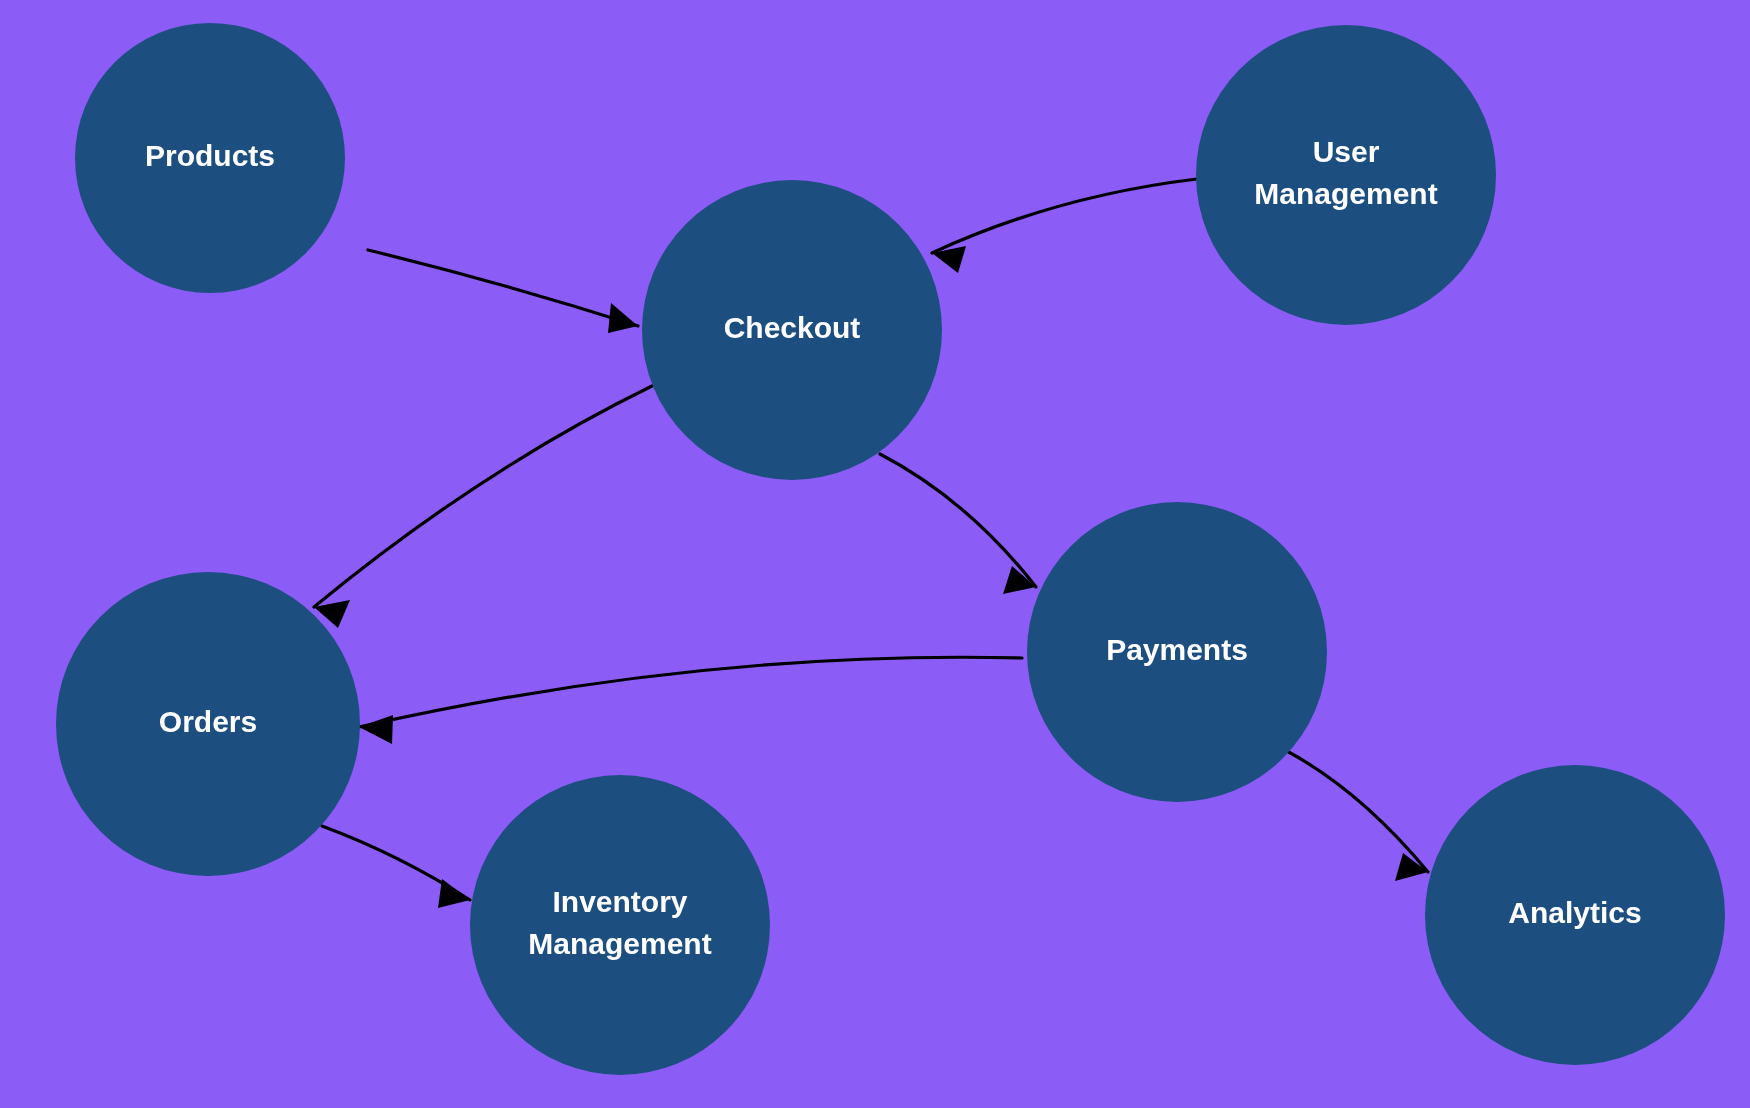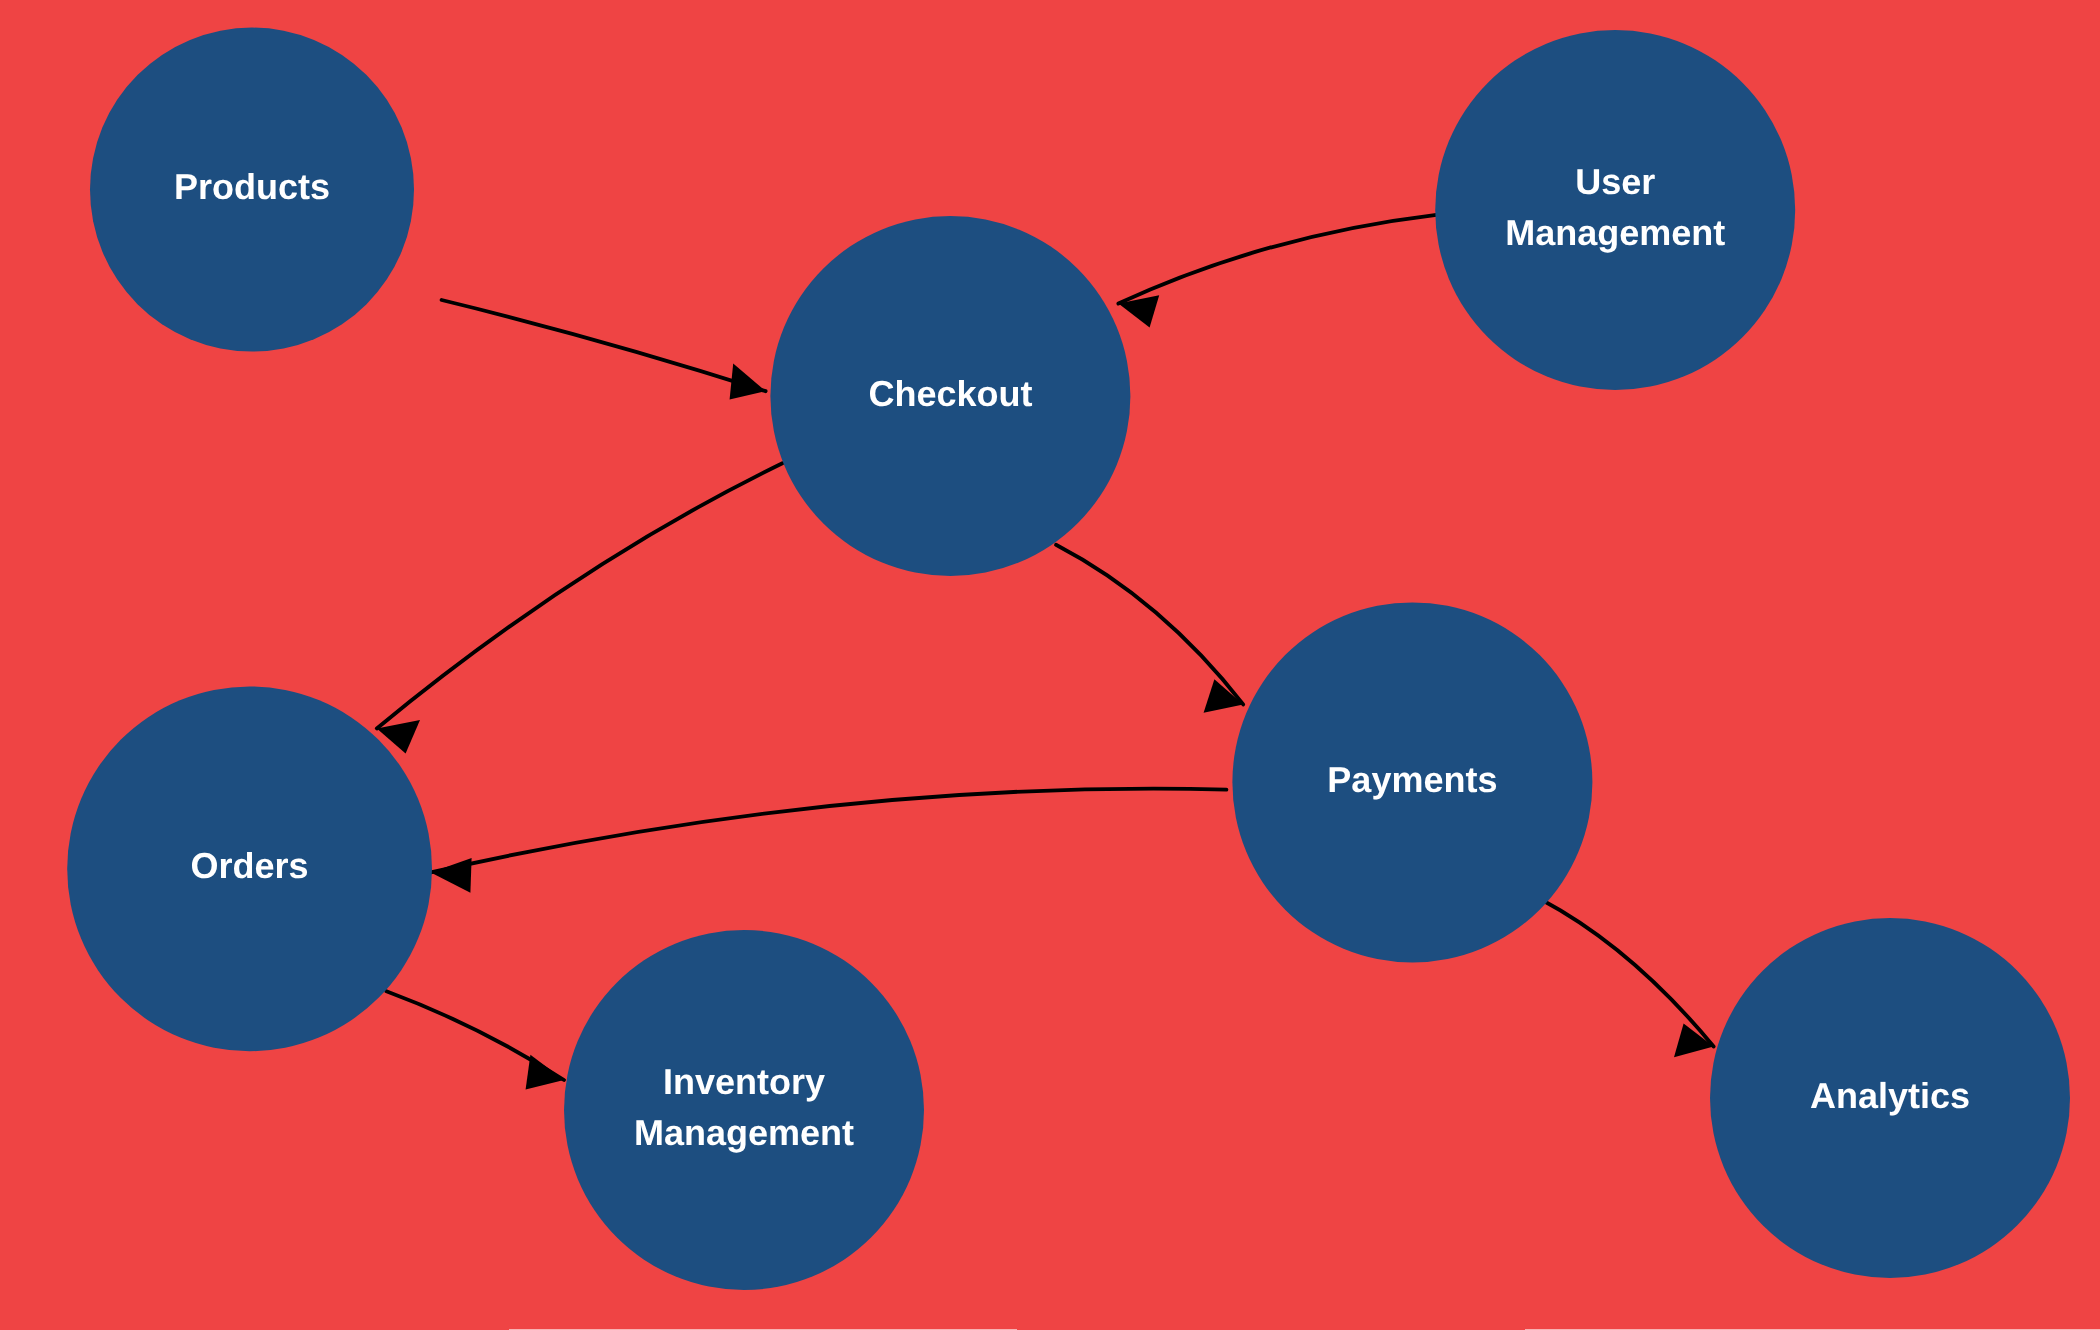--- a/index.html
+++ b/index.html
@@ -10,21 +10,21 @@
   body {
     width: 1750px;
     height: 1108px;
     overflow: hidden;
     font-family: "Liberation Sans", sans-serif;
   }
   #diagram-canvas {
     position: relative;
     width: 1750px;
     height: 1108px;
-    background: #ef4444;
+    background: #8b5cf6;
   }
   svg.graph {
     display: block;
     width: 1750px;
     height: 1108px;
   }
   .node-circle {
     fill: #1d4e80;
     stroke: none;
   }

